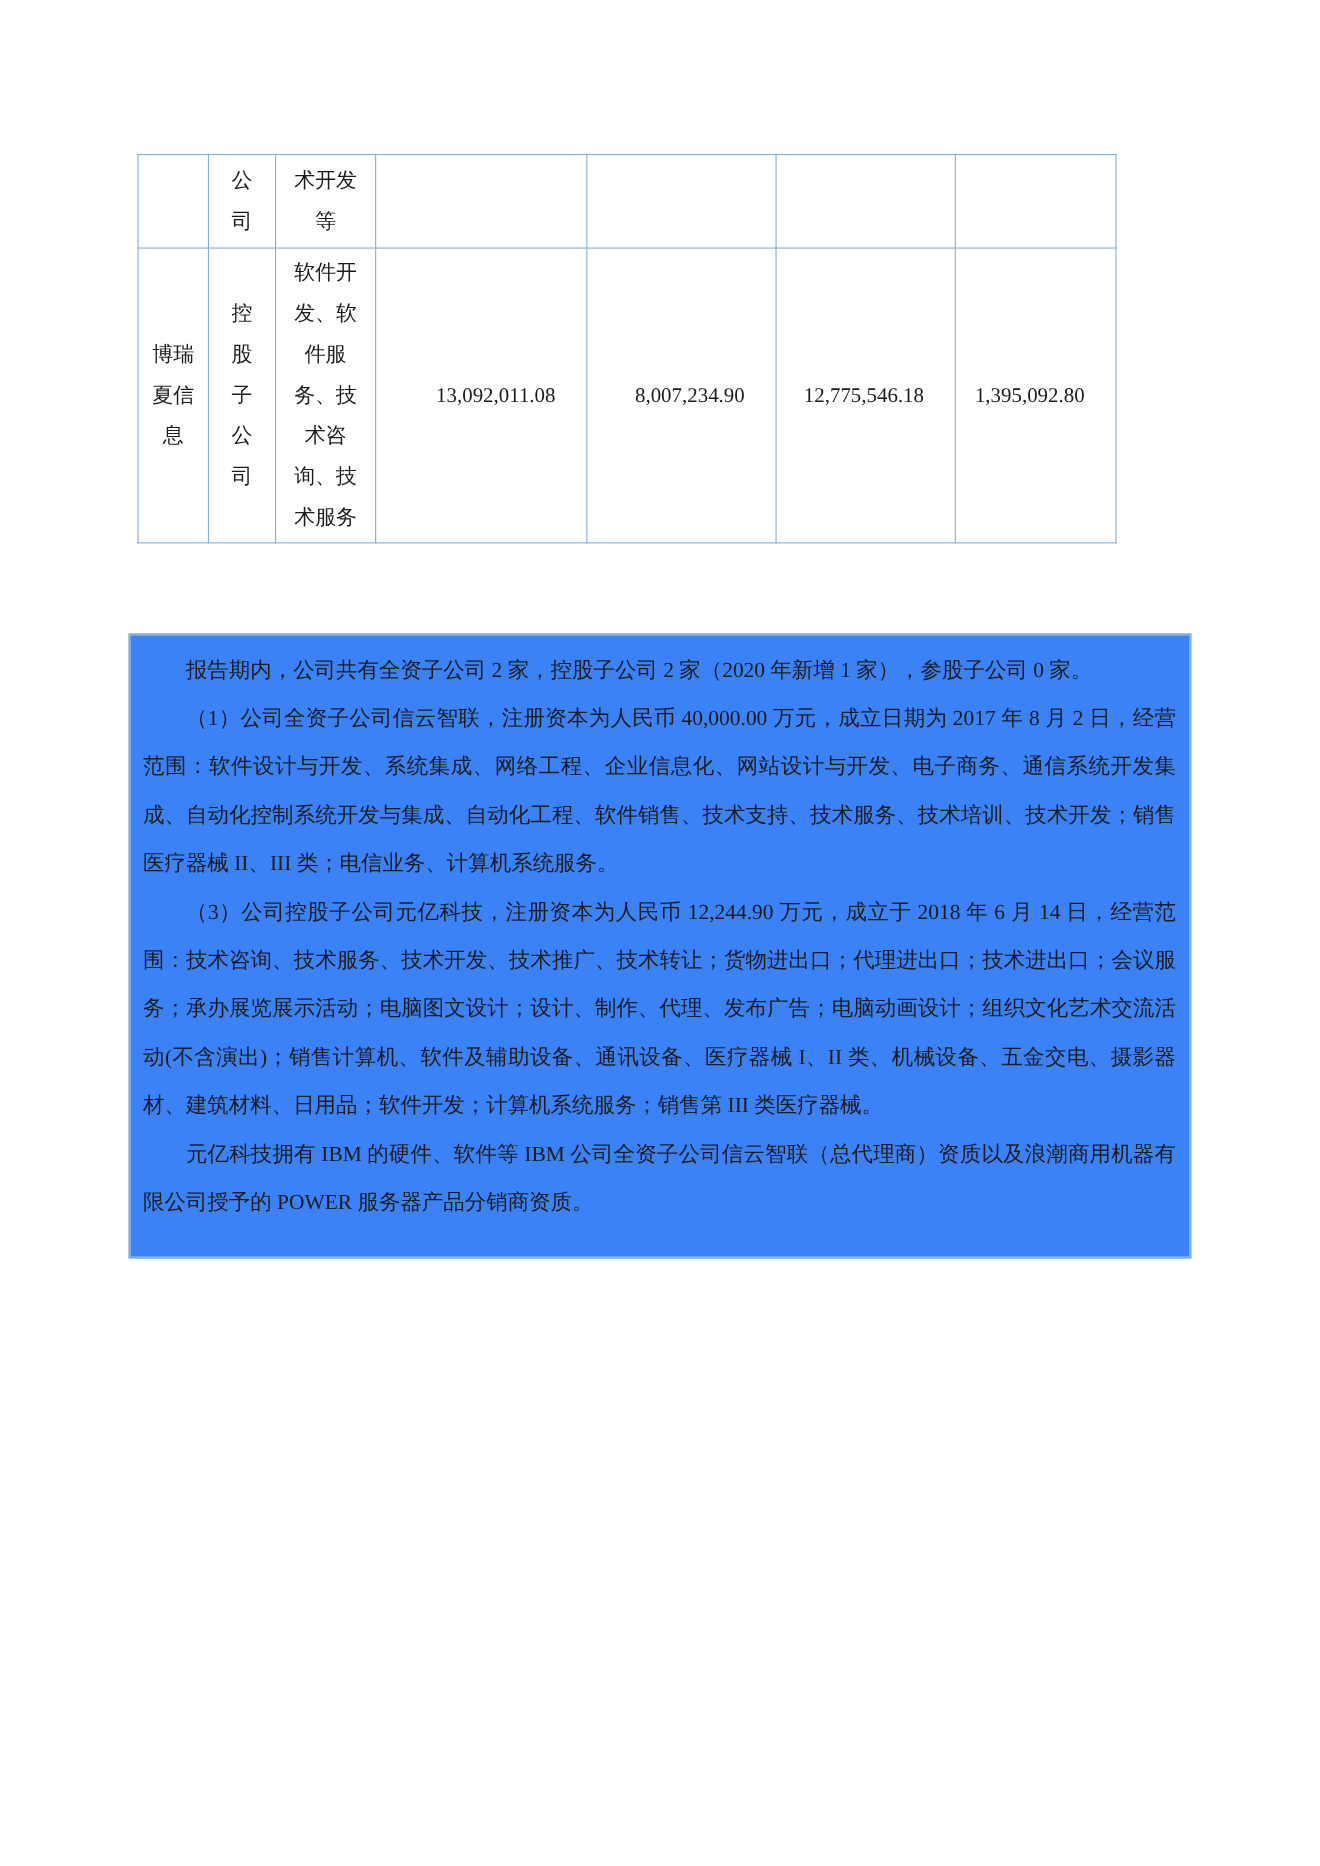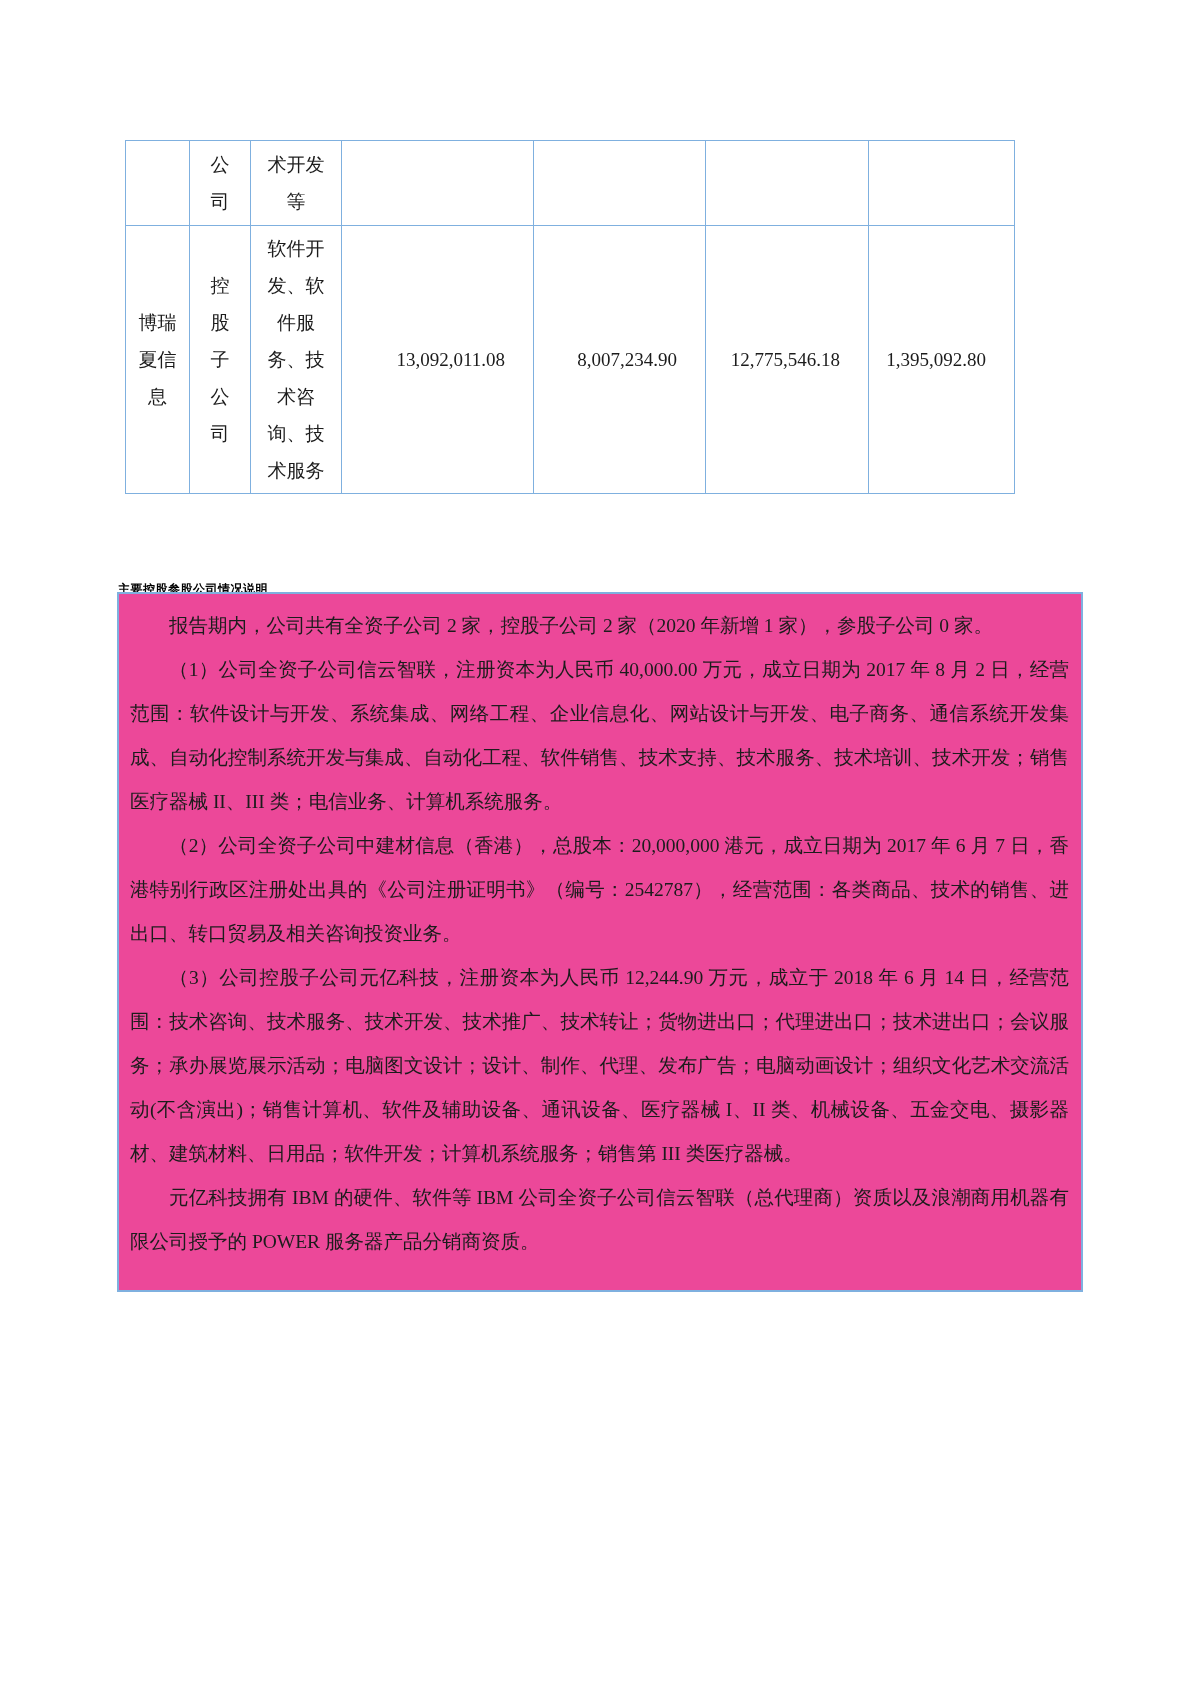--- a/index.html
+++ b/index.html
@@ -40,24 +40,24 @@
     position: absolute; left: 118px; top: 581px;
     font-family: "Liberation Sans", "DejaVu Sans", sans-serif;
     font-weight: bold;
     font-size: 12px;
     color: #000;
     letter-spacing: 0.5px;
   }
 
   
   .info-box {
-    position: absolute; left: 117px; top: 592px;
+    position: absolute; left: 117px; top: 576px;
     width: 966px;
     border: 2px solid #7fb0df;
-    background: #ec4899;
+    background: #3b82f6;
     padding: 10px 12px 26px 11px;
   }
   .info-box p {
     font-size: 19.5px;
     line-height: 44px;
     text-align: justify;
     text-indent: 2em;
     color: #1c1c1c;
   }
 
@@ -115,19 +115,18 @@
         <td class="num">1,395,092.80</td>
       </tr>
     </tbody>
   </table>
 
   <div class="sec-heading">主要控股参股公司情况说明</div>
 
   <div class="info-box">
     <p>报告期内，公司共有全资子公司 2 家，控股子公司 2 家（2020 年新增 1 家），参股子公司 0 家。</p>
     <p>（1）公司全资子公司信云智联，注册资本为人民币 40,000.00 万元，成立日期为 2017 年 8 月 2 日，经营范围：软件设计与开发、系统集成、网络工程、企业信息化、网站设计与开发、电子商务、通信系统开发集成、自动化控制系统开发与集成、自动化工程、软件销售、技术支持、技术服务、技术培训、技术开发；销售医疗器械 II、III 类；电信业务、计算机系统服务。</p>
-    <p>（2）公司全资子公司中建材信息（香港），总股本：20,000,000 港元，成立日期为 2017 年 6 月 7 日，香港特别行政区注册处出具的《公司注册证明书》（编号：2542787），经营范围：各类商品、技术的销售、进出口、转口贸易及相关咨询投资业务。</p>
     <p>（3）公司控股子公司元亿科技，注册资本为人民币 12,244.90 万元，成立于 2018 年 6 月 14 日，经营范围：技术咨询、技术服务、技术开发、技术推广、技术转让；货物进出口；代理进出口；技术进出口；会议服务；承办展览展示活动；电脑图文设计；设计、制作、代理、发布广告；电脑动画设计；组织文化艺术交流活动(不含演出)；销售计算机、软件及辅助设备、通讯设备、医疗器械 I、II 类、机械设备、五金交电、摄影器材、建筑材料、日用品；软件开发；计算机系统服务；销售第 III 类医疗器械。</p>
     <p>元亿科技拥有 IBM 的硬件、软件等 IBM 公司全资子公司信云智联（总代理商）资质以及浪潮商用机器有限公司授予的 POWER 服务器产品分销商资质。</p>
   </div>
 
 
 </div>
 
 </body></html>

